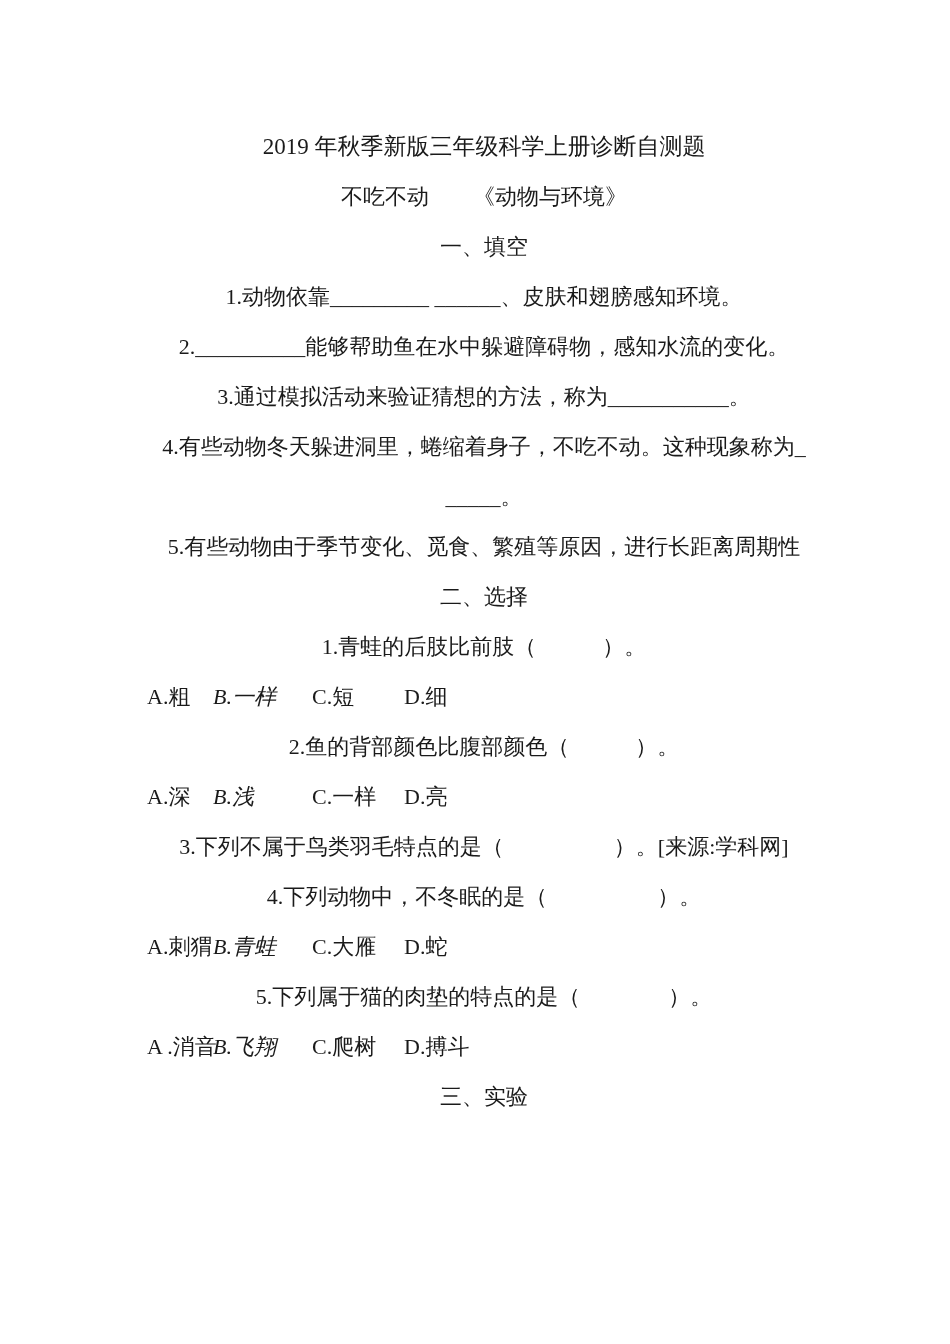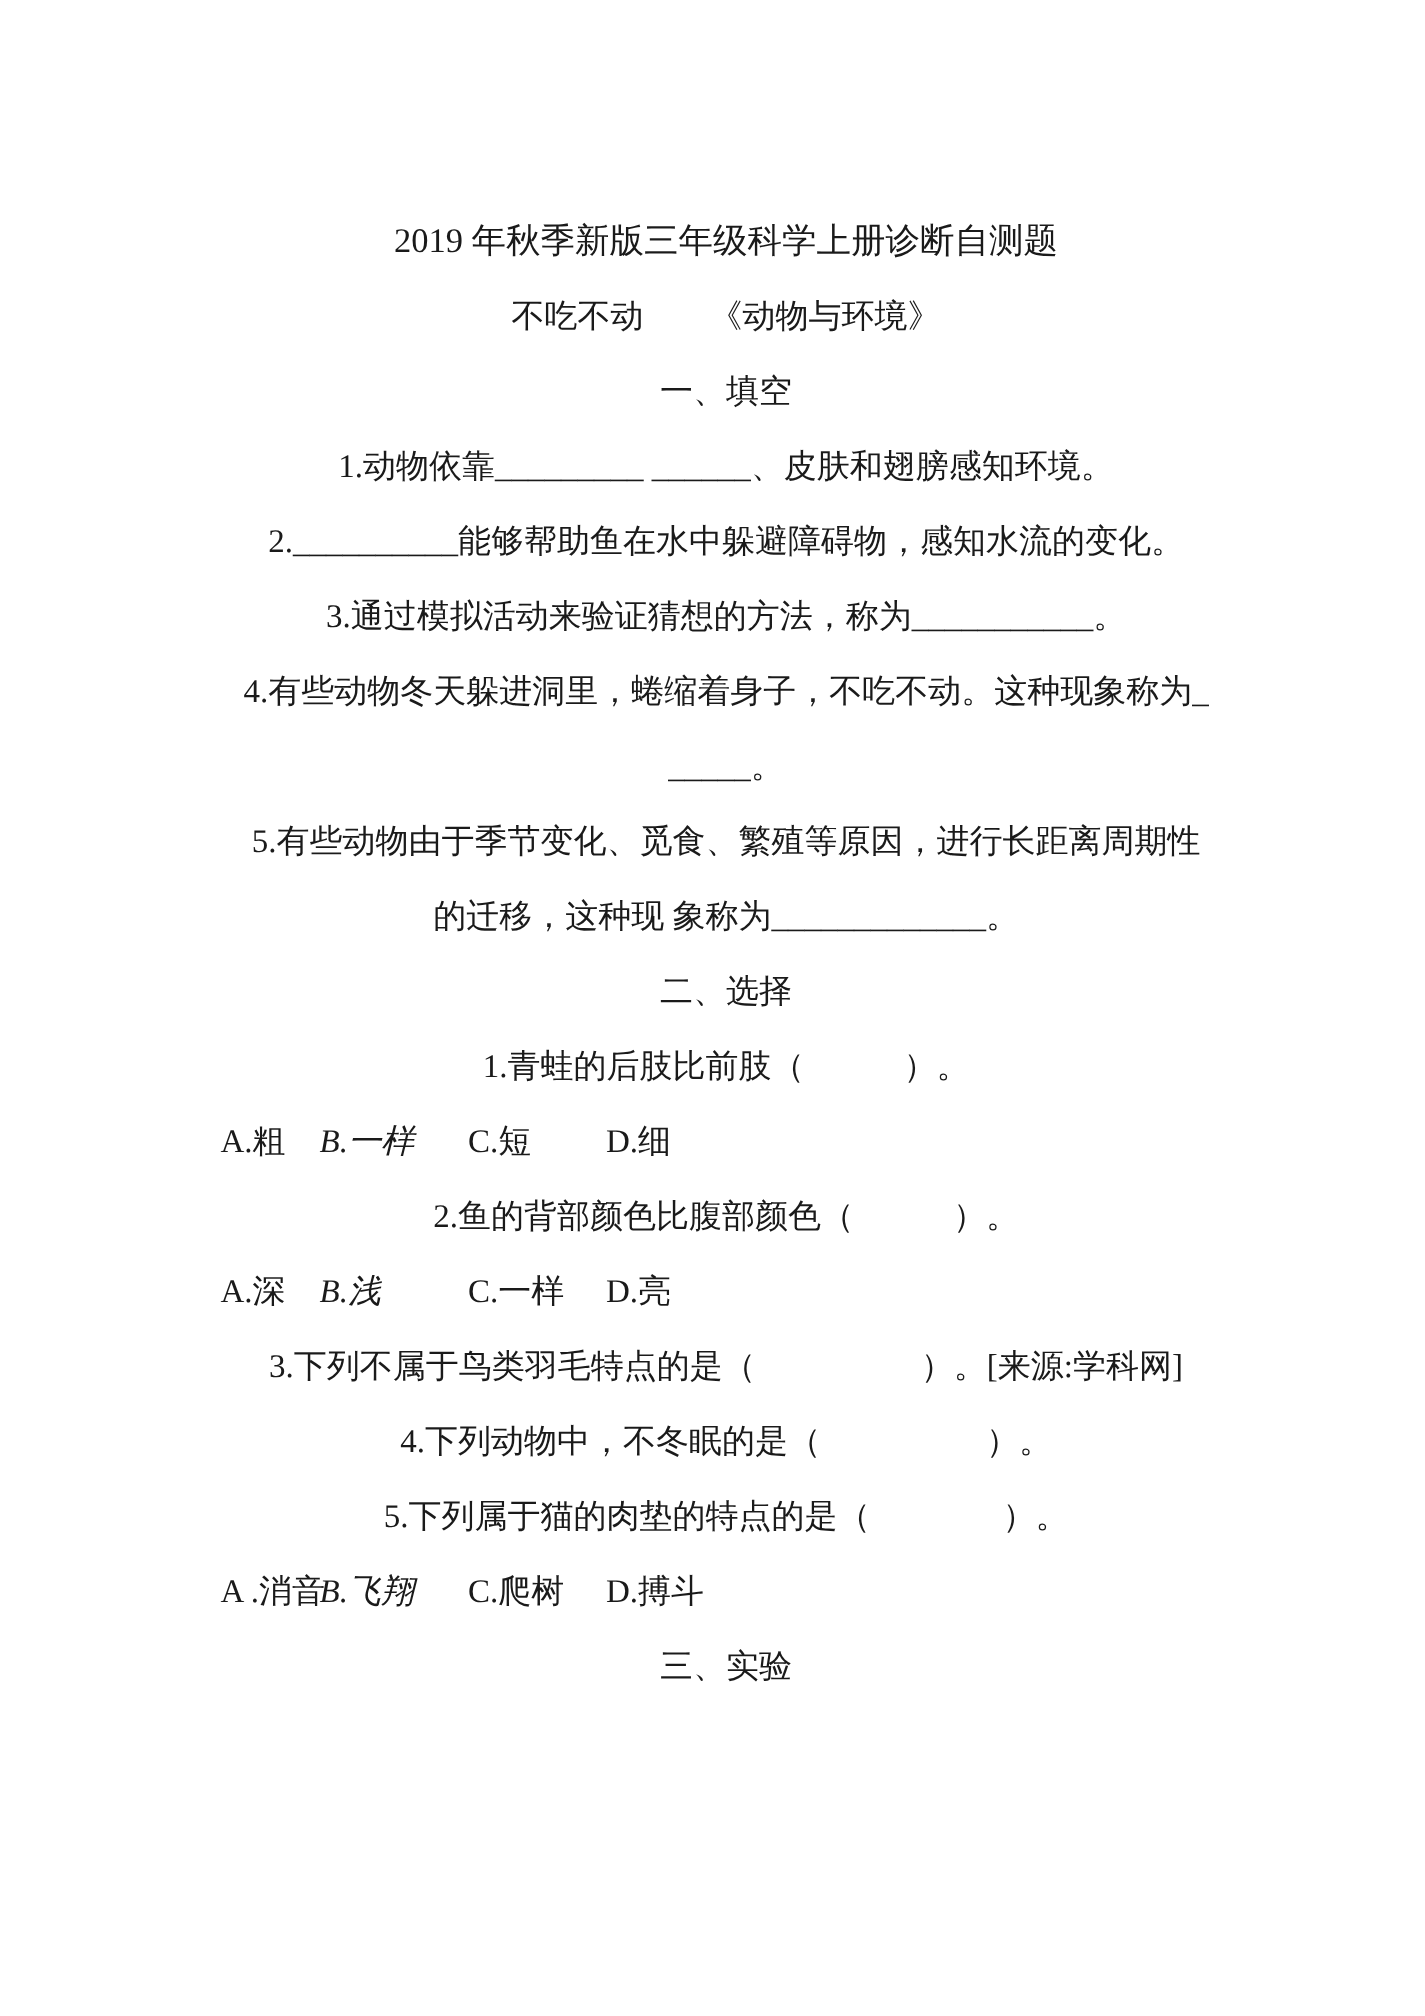--- a/index.html
+++ b/index.html
@@ -12,21 +12,20 @@
     width: 950px;
     height: 1344px;
     background: #ffffff;
     color: #1a1a1a;
     font-family: "Liberation Serif", "DejaVu Serif", serif;
     font-size: 22px;
     overflow: hidden;
   }
   .content {
     padding: 122px 115px 0 133px;
-    margin-top: 14px;
   }
   .line {
     height: 50px;
     line-height: 50px;
     white-space: pre;
     text-align: center;
   }
   .center {
     text-align: center;
   }
@@ -55,21 +54,20 @@
     <div class="line center title-line">2019 年秋季新版三年级科学上册诊断自测题</div>
     <div class="line center">不吃不动　　《动物与环境》</div>
 
     <div class="line">一、填空</div>
     <div class="line">1.动物依靠_________ ______、皮肤和翅膀感知环境。</div>
     <div class="line">2.__________能够帮助鱼在水中躲避障碍物，感知水流的变化。</div>
     <div class="line">3.通过模拟活动来验证猜想的方法，称为___________。</div>
     <div class="line">4.有些动物冬天躲进洞里，蜷缩着身子，不吃不动。这种现象称为_</div>
     <div class="line">_____。</div>
     <div class="line">5.有些动物由于季节变化、觅食、繁殖等原因，进行长距离周期性</div>
-    <div class="line">的迁移，这种现 象称为_____________。</div>
 
     <div class="line">二、选择</div>
 
     <div class="line">1.青蛙的后肢比前肢（　　　）。</div>
     <div class="line opt-row">
       <span class="opt opt-a">A.粗</span>
       <span class="opt opt-b">B.一样</span>
       <span class="opt opt-c">C.短</span>
       <span class="opt opt-d">D.细</span>
     </div>
@@ -78,20 +76,26 @@
     <div class="line opt-row">
       <span class="opt opt-a">A.深</span>
       <span class="opt opt-b">B.浅</span>
       <span class="opt opt-c">C.一样</span>
       <span class="opt opt-d">D.亮</span>
     </div>
 
     <div class="line">3.下列不属于鸟类羽毛特点的是（　　　　　）。[来源:学科网]</div>
 
     <div class="line">4.下列动物中，不冬眠的是（　　　　　）。</div>
+    <div class="line opt-row">
+      <span class="opt opt-a">A.刺猬</span>
+      <span class="opt opt-b">B.青蛙</span>
+      <span class="opt opt-c">C.大雁</span>
+      <span class="opt opt-d">D.蛇</span>
+    </div>
 
     <div class="line">5.下列属于猫的肉垫的特点的是（　　　　）。</div>
     <div class="line opt-row">
       <span class="opt opt-a">A .消音</span>
       <span class="opt opt-b">B.飞翔</span>
       <span class="opt opt-c">C.爬树</span>
       <span class="opt opt-d">D.搏斗</span>
     </div>
 
     <div class="line">三、实验</div>

